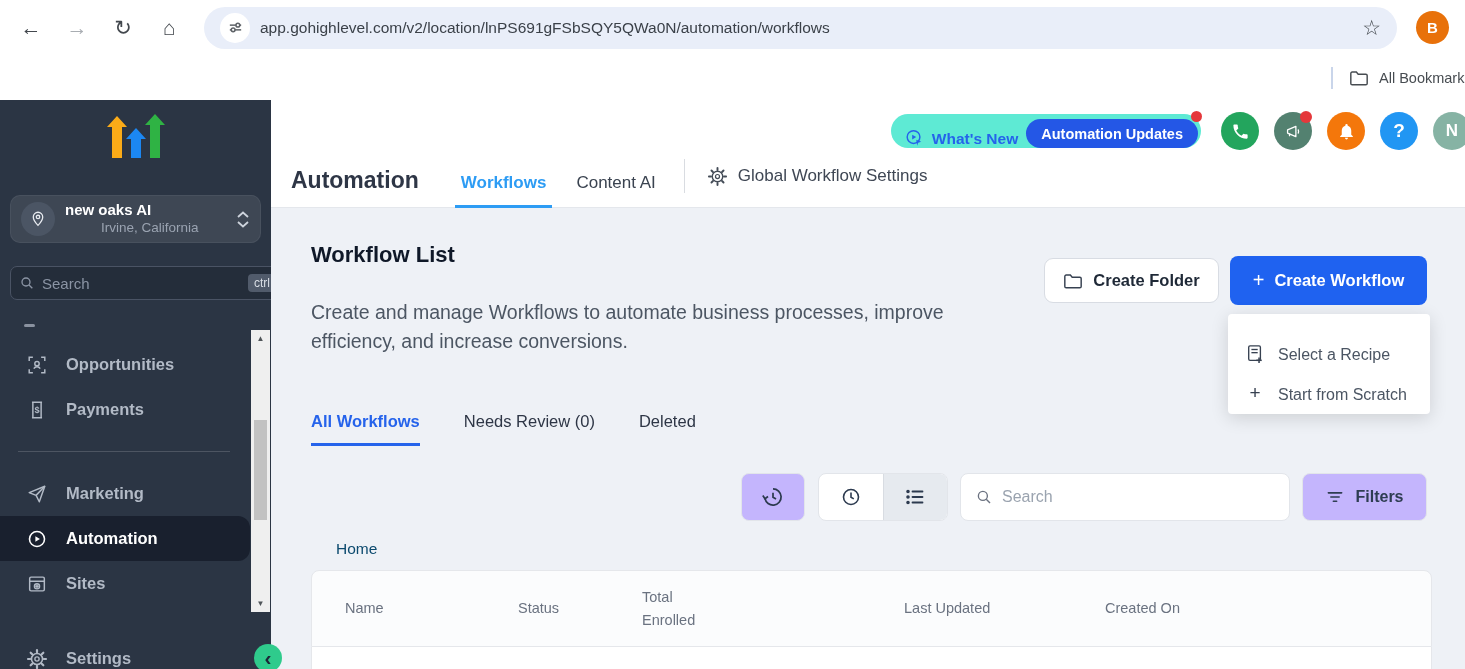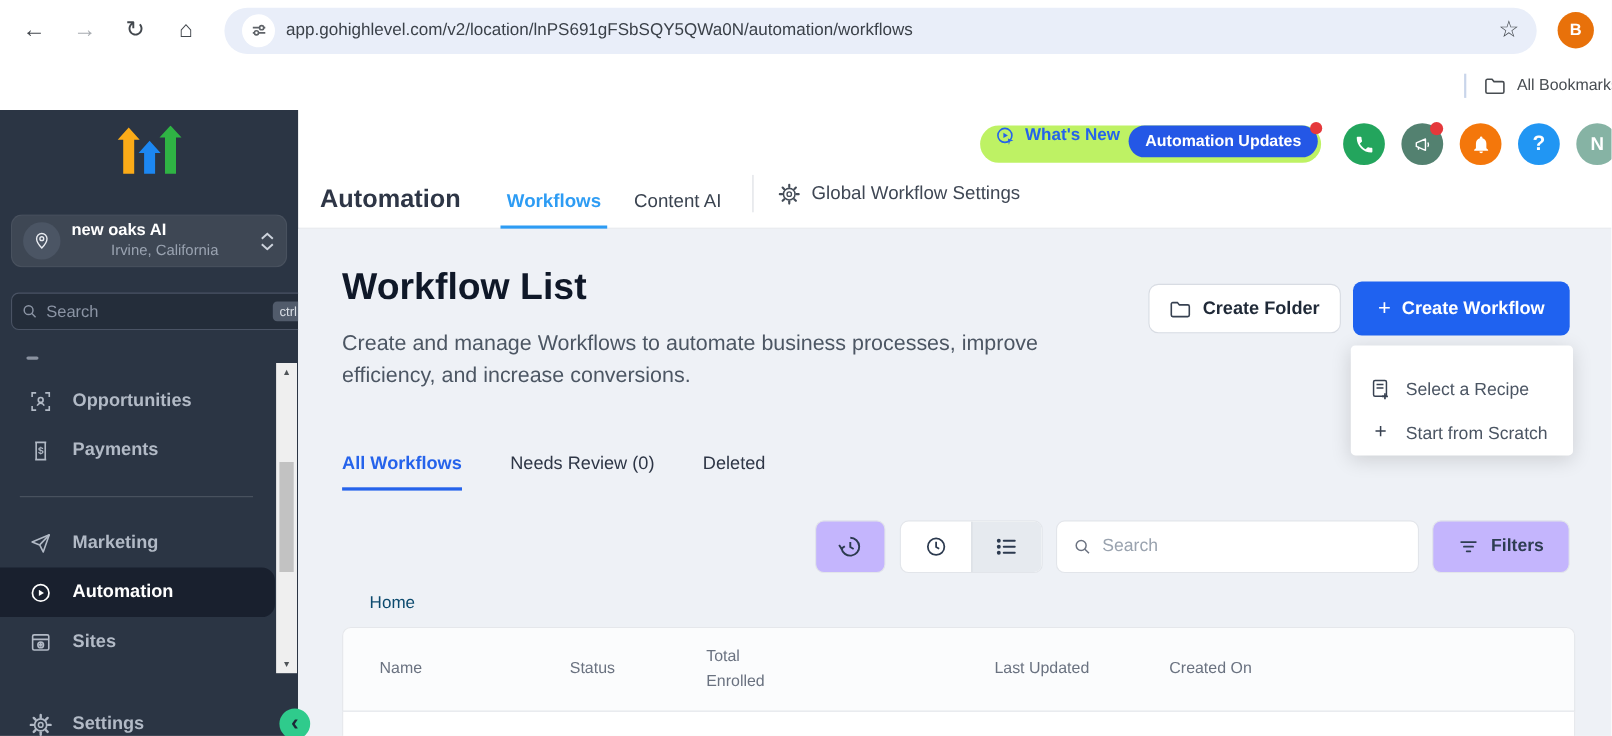--- a/index.html
+++ b/index.html
@@ -66,21 +66,21 @@
   .sb-thumb { position:absolute; left:3px; top:90px; width:13px; height:100px; background:#c2c2c2; cursor:pointer; }
 
   .collapse-btn { position:absolute; right:-11px; bottom:-3px; width:28px; height:28px; border-radius:50%;
     background:#2fcb8c; color:#1d2737; font-size:21px; font-weight:bold; display:flex; align-items:center;
     justify-content:center; z-index:30; cursor:pointer; line-height:1; padding-bottom:2px; }
 
   
   .main { flex:1; min-width:0; display:flex; flex-direction:column; }
   .main-header { background:#fff; border-bottom:1px solid #e4e7ec; height:108px; padding-top:12px; flex:none; }
   .header-top { height:38px; display:flex; align-items:center; justify-content:flex-end; gap:15px; }
-  .whatsnew-pill { height:34px; background:#bef264; border-radius:18px; display:flex; align-items:flex-start;
+  .whatsnew-pill { height:34px; background:#5eead4; border-radius:18px; display:flex; align-items:flex-end;
     padding:0 3px 0 13px; gap:8px; position:relative; margin-right:5px; cursor:pointer; }
   .wn-label { color:#2563eb; font-size:15.5px; font-weight:bold; white-space:nowrap; }
   .updates-pill { height:29px; background:#2457e6; border-radius:15px; color:#fff; font-weight:bold;
     font-size:14.5px; display:flex; align-items:center; padding:0 15px; white-space:nowrap; }
   .red-dot { position:absolute; width:11px; height:11px; border-radius:50%; background:#e5383b; }
   .whatsnew-pill .red-dot { top:-3px; right:-1px; }
   .hcircle { width:38px; height:38px; border-radius:50%; display:flex; align-items:center; justify-content:center;
     color:#fff; flex:none; position:relative; cursor:pointer; }
   .hcircle.phone { background:#23a55d; }
   .hcircle.megaphone { background:#538170; }
@@ -91,21 +91,21 @@
 
   .header-bottom { height:56px; display:flex; align-items:stretch; padding-left:20px; margin-top:2px; }
   .page-title { align-self:center; font-size:23px; font-weight:bold; color:#2e3646; margin-right:36px; }
   .hdr-tab { align-self:flex-end; padding:0 6px 15px; margin-right:18px; font-size:17px; color:#3a4350; cursor:pointer; }
   .hdr-tab.active { color:#2d9cf4; font-weight:bold; border-bottom:3px solid #2d9cf4; padding-bottom:12px; }
   .hdr-vdivider { width:1px; background:#d9dce1; height:34px; align-self:center; margin:0 22px 8px 4px; }
   .gws { align-self:center; margin-bottom:8px; display:flex; align-items:center; gap:10px;
     color:#3f4754; font-size:17px; cursor:pointer; }
 
   .content { flex:1; background:#eef1f6; position:relative; }
-  .wf-title { position:absolute; left:40px; top:34px; font-size:34px; font-weight:bold; color:#0f1828; }
+  .wf-title { position:absolute; left:40px; top:34px; font-size:22px; font-weight:bold; color:#0f1828; }
   .wf-desc { position:absolute; left:40px; top:90px; width:705px; font-size:19.5px; color:#4c5663; line-height:1.5; }
 
   .btn { display:flex; align-items:center; justify-content:center; gap:10px; border-radius:9px;
     font-size:16.5px; cursor:pointer; }
   .create-folder { position:absolute; left:773px; top:50px; width:175px; height:45px; background:#fff;
     border:1px solid #d8dce3; color:#1f2937; font-weight:bold; }
   .create-workflow { position:absolute; left:959px; top:48px; width:197px; height:49px; background:#1f62f0;
     color:#fff; font-weight:bold; border:none; border-radius:8px; }
   .cw-plus { font-size:20px; font-weight:normal; }
 
@@ -136,21 +136,21 @@
 
   .breadcrumb { position:absolute; left:65px; top:332px; font-size:15.5px; color:#0c4a6e; cursor:pointer; }
 
   .wf-table { position:absolute; left:40px; top:362px; width:1121px; }
   .tbl-header { position:relative; height:77px; background:#fbfcfd; border:1px solid #e5e7eb;
     border-radius:8px 8px 0 0; }
   .th { position:absolute; top:0; bottom:0; display:flex; align-items:center; color:#6a7280;
     font-size:14.5px; line-height:1.55; }
   .th.name { left:33px; } .th.status { left:206px; }
   .th.total { left:330px; width:75px; } .th.active-en { left:464px; width:75px; }
-  .th.updated { left:592px; } .th.created { left:751px; }
+  .th.updated { left:592px; } .th.created { left:793px; }
   .tbl-body { height:22px; background:#fff; border-left:1px solid #e5e7eb; border-right:1px solid #e5e7eb; }
 
   svg { display:block; }
 </style>
 </head>
 <body>
 
 <div class="browser-bar">
   <div class="nav-btn">←</div>
   <div class="nav-btn disabled">→</div>

